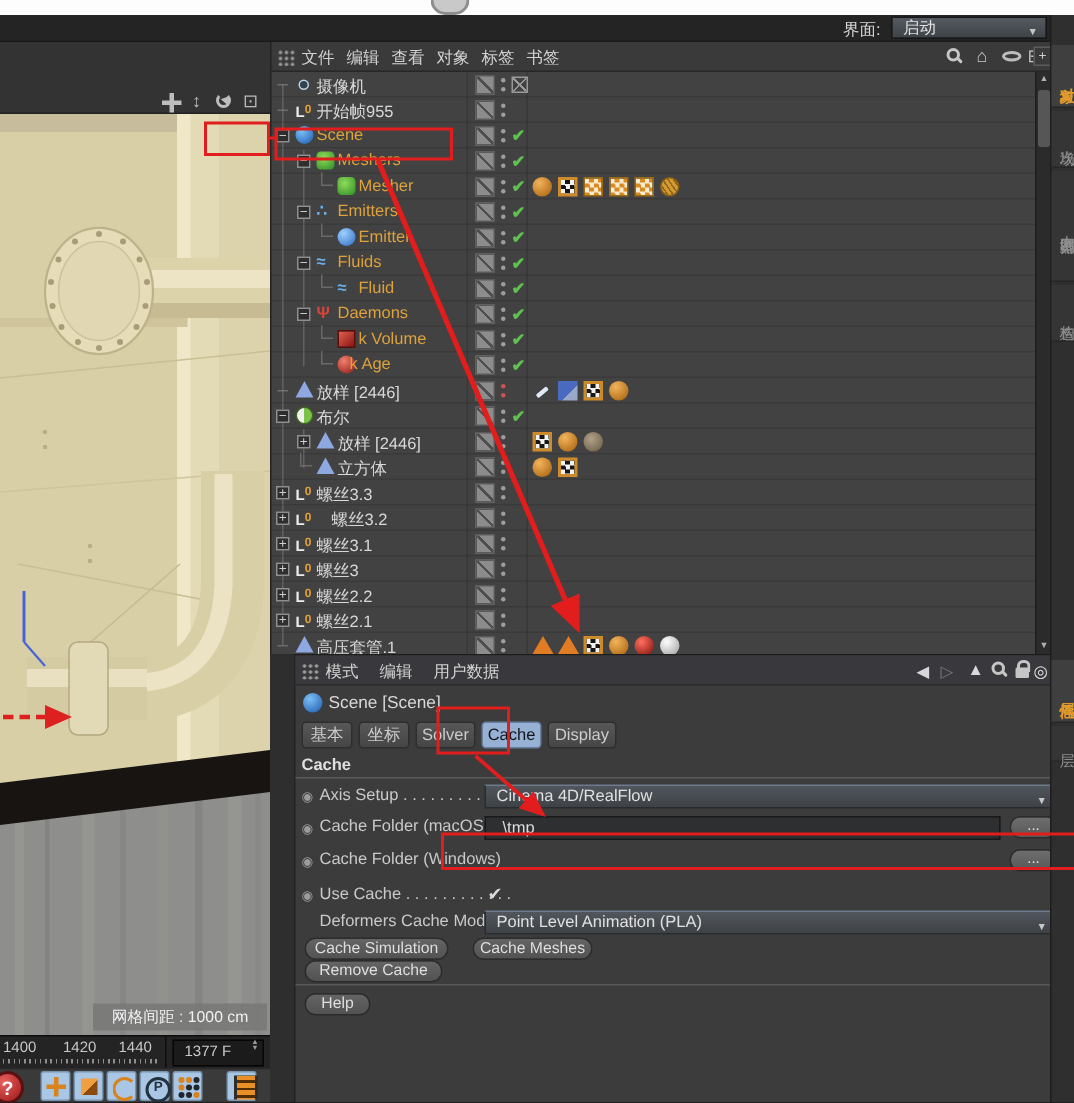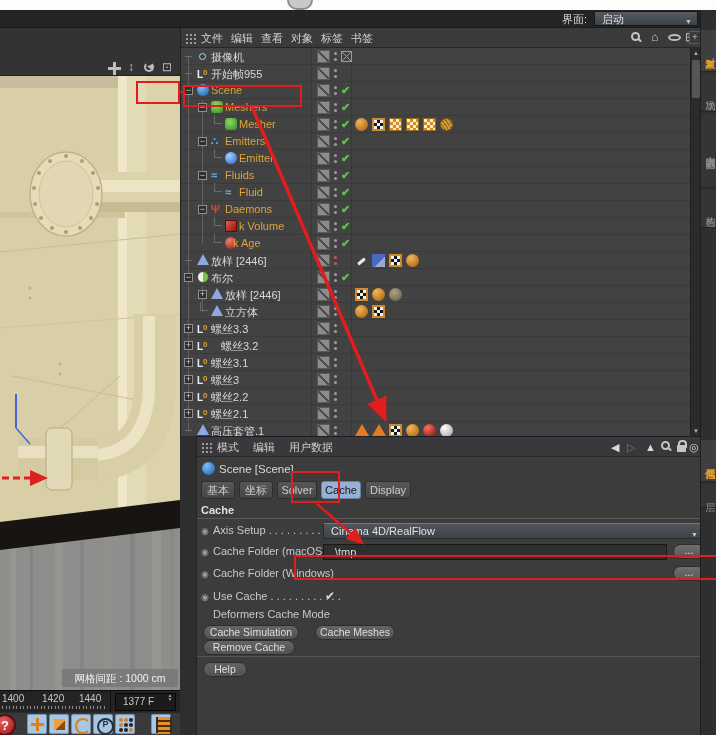--- a/index.html
+++ b/index.html
@@ -520,20 +520,24 @@
 
     <span class="rdo" style="top:132px;">◉</span>
     <span class="flabel" style="top:130px;">Cache Folder (Windows)</span>
     <div class="pill" style="top:129px;">...</div>
 
     <span class="rdo" style="top:155px;">◉</span>
     <span class="flabel" style="top:153px;">Use Cache . . . . . . . . . . . .</span>
     <span class="chk" style="top:152px;">✔</span>
 
     <span class="flabel" style="top:171px;left:16px;">Deformers Cache Mode</span>
+    <div class="dd" style="top:170px;">
+      <span>Point Level Animation (PLA)</span>
+      <span class="car">▼</span>
+    </div>
 
     <div class="btn" style="left:6px;top:188px;width:96px;">Cache Simulation</div>
     <div class="btn" style="left:118px;top:188px;width:80px;">Cache Meshes</div>
     <div class="btn" style="left:6px;top:203px;width:92px;">Remove Cache</div>
     <div id="am-divline"></div>
     <div class="btn" style="left:6px;top:225px;width:44px;">Help</div>
   </div>
 
   <div id="rtabs">
     <div class="vtab active" style="top:20px;height:42px;">对象</div>

